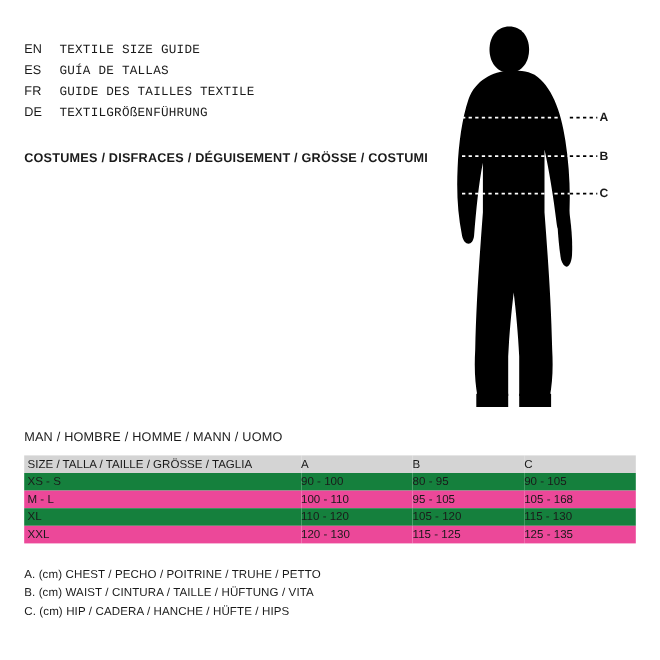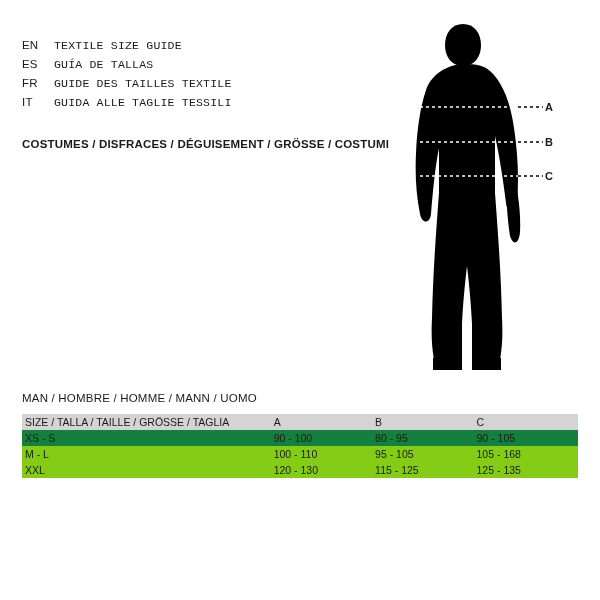--- a/index.html
+++ b/index.html
@@ -103,21 +103,21 @@
     vertical-align: middle;
   }
   table.size-table thead tr {
     background: #d4d4d4;
     border-radius: 7px;
   }
   table.size-table tbody tr.odd {
     background: #15803d;
   }
   table.size-table tbody tr.even {
-    background: #84cc16;
+    background: #ec4899;
   }
   .col-size { width: 250px; padding-left: 3px !important; }
   .col-a, .col-b, .col-c { width: 102px; }
   th.col-a, th.col-b, th.col-c { text-align: center; }
   td.col-a, td.col-b, td.col-c { text-align: center; }
 
   
   .legend {
     position: absolute;
     left: 22px;
@@ -140,22 +140,22 @@
     </div>
     <div class="lang-row">
       <span class="lang-code">ES</span>
       <span class="lang-text">GUÍA DE TALLAS</span>
     </div>
     <div class="lang-row">
       <span class="lang-code">FR</span>
       <span class="lang-text">GUIDE DES TAILLES TEXTILE</span>
     </div>
     <div class="lang-row">
-      <span class="lang-code">IT</span>
-      <span class="lang-text">GUIDA ALLE TAGLIE TESSILI</span>
+      <span class="lang-code">DE</span>
+      <span class="lang-text">TEXTILGRÖßENFÜHRUNG</span>
     </div>
   </div>
 
   <div class="costumes-line">COSTUMES / DISFRACES / DÉGUISEMENT / GRÖSSE / COSTUMI</div>
 
   <div class="figure-wrap">
     <svg width="190" height="360" viewBox="0 0 190 360" xmlns="http://www.w3.org/2000/svg">
 
       <path d="M63,6 C52,6 45,15 45,27 C45,38 51,48 63,48 C75,48 81,38 81,27 C81,15 74,6 63,6 Z" fill="#000000"></path>
 
@@ -220,23 +220,34 @@
         <td class="col-a">90 - 100</td>
         <td class="col-b">80 - 95</td>
         <td class="col-c">90 - 105</td>
       </tr>
       <tr class="even">
         <td class="col-size">M - L</td>
         <td class="col-a">100 - 110</td>
         <td class="col-b">95 - 105</td>
         <td class="col-c">105 - 168</td>
       </tr>
+      <tr class="odd">
+        <td class="col-size">XL</td>
+        <td class="col-a">110 - 120</td>
+        <td class="col-b">105 - 120</td>
+        <td class="col-c">115 - 130</td>
+      </tr>
       <tr class="even">
         <td class="col-size">XXL</td>
         <td class="col-a">120 - 130</td>
         <td class="col-b">115 - 125</td>
         <td class="col-c">125 - 135</td>
       </tr>
     </tbody>
   </table>
 
+  <div class="legend">
+    <div>A. (cm) CHEST / PECHO / POITRINE / TRUHE / PETTO</div>
+    <div>B. (cm) WAIST / CINTURA / TAILLE / HÜFTUNG / VITA</div>
+    <div>C. (cm) HIP / CADERA / HANCHE / HÜFTE / HIPS</div>
+  </div>
 
 </div>
 
 </body></html>

